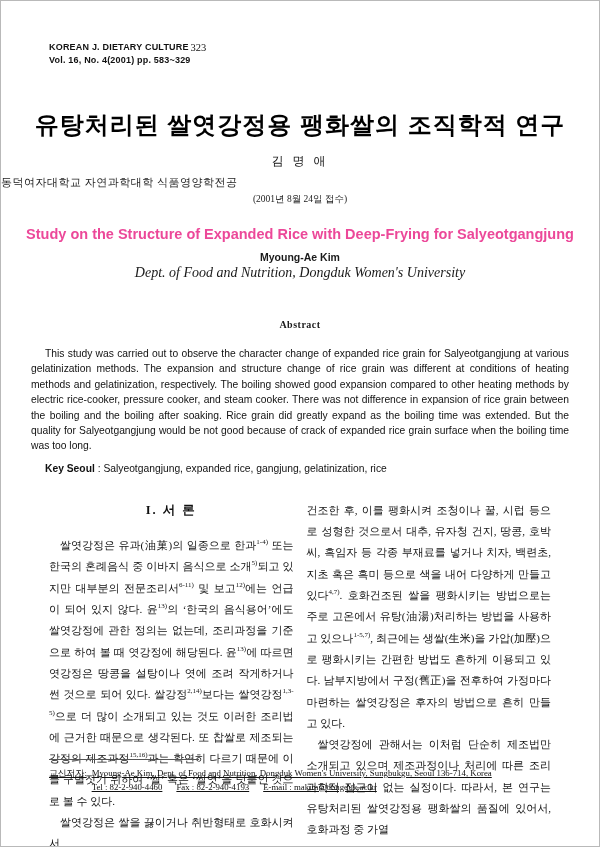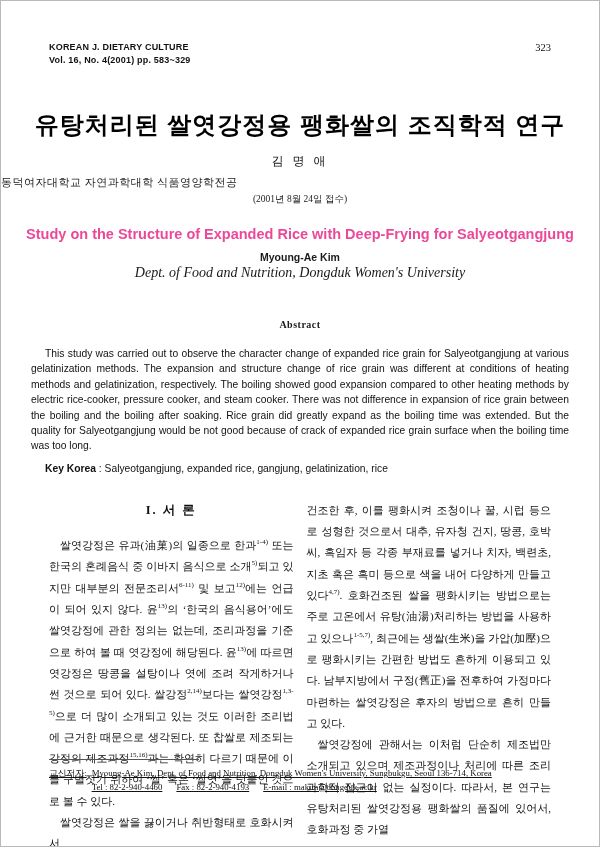--- a/index.html
+++ b/index.html
@@ -9,21 +9,21 @@
     box-sizing: border-box;
     background: #ffffff;
     border: 1px solid #b9b9b9;
     overflow: hidden;
     color: #1a1a1a;
     font-family: "Liberation Serif", serif;
   }
 
   
   .header {
-    display: flex; justify-content: space-between; align-items: flex-start;
+    display: flex; justify-content: flex-start; align-items: flex-start;
     padding: 40px 48px 0 48px;
   }
   .journal-id {
     font-family: "Liberation Sans", sans-serif;
     font-size: 9px; font-weight: bold; line-height: 13px; color: #111;
     letter-spacing: 0.2px;
   }
   .journal-id .vol { font-weight: bold; }
   .page-no { font-size: 10.5px; color: #111; padding-top: 1px; }
 
@@ -111,21 +111,21 @@
   <div class="kr-author">김 명 애</div>
   <div class="kr-affil">동덕여자대학교 자연과학대학 식품영양학전공</div>
   <div class="kr-received">(2001년 8월 24일 접수)</div>
 
   <div class="en-title">Study on the Structure of Expanded Rice with Deep-Frying for Salyeotgangjung</div>
   <div class="en-author">Myoung-Ae Kim</div>
   <div class="en-affil">Dept. of Food and Nutrition, Dongduk Women's University</div>
 
   <div class="abstract-heading">Abstract</div>
   <div class="abstract-body">This study was carried out to observe the character change of expanded rice grain for Salyeotgangjung at various gelatinization methods. The expansion and structure change of rice grain was different at conditions of heating methods and gelatinization, respectively. The boiling showed good expansion compared to other heating methods by electric rice-cooker, pressure cooker, and steam cooker. There was not difference in expansion of rice grain between the boiling and the boiling after soaking. Rice grain did greatly expand as the boiling time was extended. But the quality for Salyeotgangjung would be not good because of crack of expanded rice grain surface when the boiling time was too long.</div>
-  <div class="keywords"><b>Key Korea</b><span> : </span><span>Salyeotgangjung, expanded rice, gangjung, gelatinization, rice</span></div>
+  <div class="keywords"><b>Key Seoul</b><span> : </span><span>Salyeotgangjung, expanded rice, gangjung, gelatinization, rice</span></div>
 
   <div class="columns">
     <div class="col">
       <div class="section-heading">I. 서 론</div>
       <p class="indent">쌀엿강정은 유과(油菓)의 일종으로 한과<sup>1-4)</sup> 또는 한국의 혼례음식 중 이바지 음식으로 소개<sup>5)</sup>되고 있지만 대부분의 전문조리서<sup>6-11)</sup> 및 보고<sup>12)</sup>에는 언급이 되어 있지 않다. 윤<sup>13)</sup>의 ‘한국의 음식용어’에도 쌀엿강정에 관한 정의는 없는데, 조리과정을 기준으로 하여 볼 때 엿강정에 해당된다. 윤<sup>13)</sup>에 따르면 엿강정은 땅콩을 설탕이나 엿에 조려 작게하거나 썬 것으로 되어 있다. 쌀강정<sup>2,14)</sup>보다는 쌀엿강정<sup>1,3-5)</sup>으로 더 많이 소개되고 있는 것도 이러한 조리법에 근거한 때문으로 생각된다. 또 찹쌀로 제조되는 강정의 제조과정<sup>15,16)</sup>과는 확연히 다르기 때문에 이를 구별짓기 위하여 ‘쌀’ 혹은 ‘쌀엿’을 덧붙인 것으로 볼 수 있다.</p>
       <p class="indent">쌀엿강정은 쌀을 끓이거나 취반형태로 호화시켜서</p>
     </div>
     <div class="col">
       <p>건조한 후, 이를 팽화시켜 조청이나 꿀, 시럽 등으로 성형한 것으로서 대추, 유자청 건지, 땅콩, 호박씨, 흑임자 등 각종 부재료를 넣거나 치자, 백련초, 지초 혹은 흑미 등으로 색을 내어 다양하게 만들고 있다<sup>4,7)</sup>. 호화건조된 쌀을 팽화시키는 방법으로는 주로 고온에서 유탕(油湯)처리하는 방법을 사용하고 있으나<sup>1-5,7)</sup>, 최근에는 생쌀(生米)을 가압(加壓)으로 팽화시키는 간편한 방법도 흔하게 이용되고 있다. 남부지방에서 구정(舊正)을 전후하여 가정마다 마련하는 쌀엿강정은 후자의 방법으로 흔히 만들고 있다.</p>
       <p class="indent">쌀엿강정에 관해서는 이처럼 단순히 제조법만 소개되고 있으며 제조과정이나 처리에 따른 조리과학적 접근이 없는 실정이다. 따라서, 본 연구는 유탕처리된 쌀엿강정용 팽화쌀의 품질에 있어서, 호화과정 중 가열</p>

